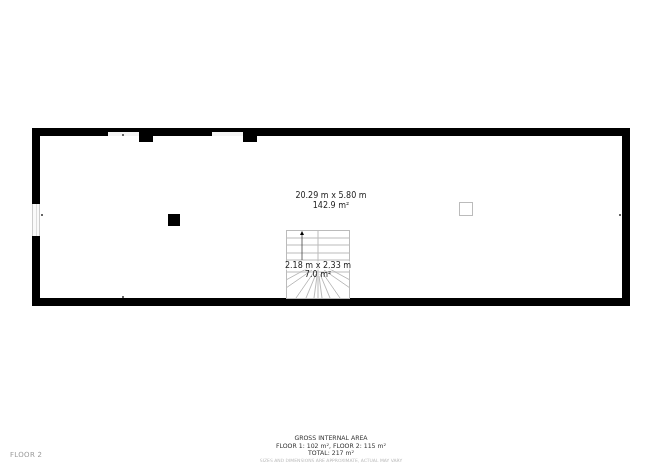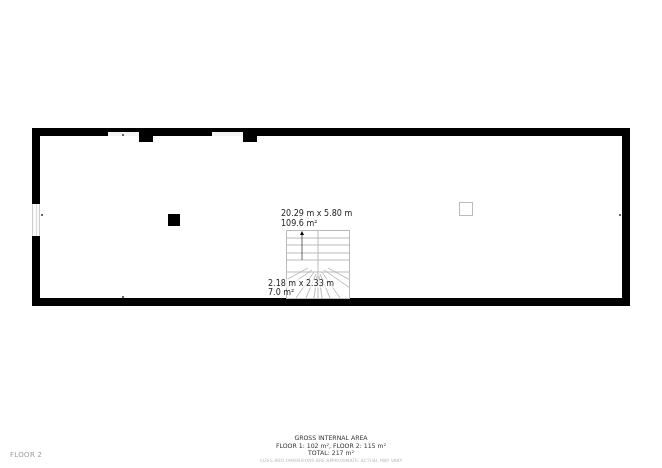--- a/index.html
+++ b/index.html
@@ -1,20 +1,20 @@
 <!DOCTYPE html>
 <html><head>
 <meta charset="utf-8">
 <style>
   html, body { margin:0; padding:0; background:#ffffff; }
   body { width:662px; height:468px; position:relative; overflow:hidden; font-family:"DejaVu Sans", sans-serif; }
   .abs { position:absolute; }
   .wall { position:absolute; background:#000000; }
   .gap { position:absolute; background:#f4f4f4; }
-  .room-label { position:absolute; color:#222; font-size:8px; line-height:10px; white-space:nowrap;margin-top:18px; }
+  .room-label { position:absolute; text-align:center; color:#222; font-size:8px; line-height:10px; white-space:nowrap; }
   .footer { position:absolute; left:0; width:662px; text-align:center; color:#333; font-size:6.2px; line-height:7.5px; }
   .footer .fine { color:#bbb; font-size:4.5px; }
   .floor-name { position:absolute; left:10px; top:451px; color:#999; font-size:7px; letter-spacing:0.3px; }
 </style>
 </head>
 <body>
 
 <div>
 
   <div class="wall" style="left:32px; top:128px; width:598px; height:8px;"></div>
@@ -30,21 +30,21 @@
   <div class="abs" style="left:32px; top:204px; width:8px; height:32px; background:#fafafa; border-left:1px solid #ccc; border-right:1px solid #ccc; box-sizing:border-box;">
     <div class="abs" style="left:3px; top:0; width:1px; height:32px; background:#ddd;"></div>
   </div>
 
   <div class="abs" style="left:168px; top:214px; width:12px; height:12px; background:#000;"></div>
 
   <div class="abs" style="left:459px; top:202px; width:14px; height:14px; border:1px solid #bbb; box-sizing:border-box;"></div>
 
   <div class="room-label" style="left:281px; top:191px; width:100px;">
     <div>20.29 m x 5.80 m</div>
-    <div>109.6 m²</div>
+    <div>142.9 m²</div>
   </div>
 
   <svg class="abs" style="left:286px; top:230px;" width="65" height="69" viewBox="0 0 65 69">
     <g stroke="#bbbbbb" stroke-width="1" fill="none">
       <rect x="0.5" y="0.5" width="63" height="68"></rect>
       <line x1="32" y1="0" x2="32" y2="69"></line>
       <line x1="0" y1="8" x2="64" y2="8"></line>
       <line x1="0" y1="15" x2="64" y2="15"></line>
       <line x1="0" y1="23" x2="64" y2="23"></line>
       <line x1="0" y1="30" x2="64" y2="30"></line>

